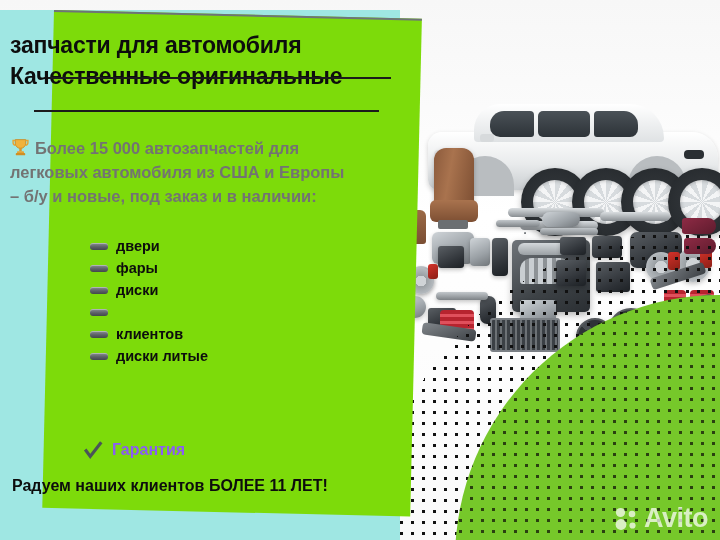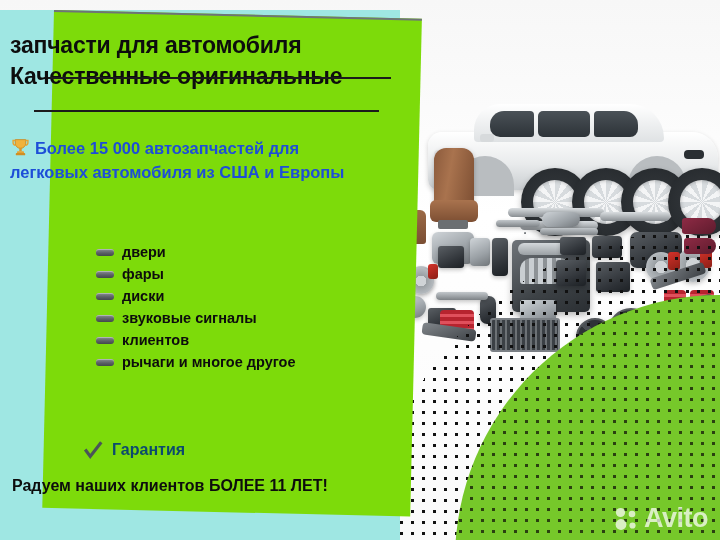--- a/index.html
+++ b/index.html
@@ -276,35 +276,35 @@
   .rule1 { left: 48px; top: 77px; width: 343px; }
   .rule2 { left: 34px; top: 110px; width: 345px; }
 
   .subhead {
     position: absolute;
     left: 10px; top: 137px;
     width: 408px;
     font-size: 16.5px;
     font-weight: bold;
     line-height: 1.45;
-    color: #1d4ed8;
+    color: #737373;
   }
   .trophy-icon {
     display: inline-block;
     width: 21px; height: 21px;
     vertical-align: -4px;
     margin-right: 4px;
   }
 
   .bullets {
     position: absolute;
     left: 84px; top: 229px;
     width: 300px;
     list-style: none;
-    margin: 12px; padding: 0;
+    margin: 6px; padding: 0;
   }
   .bullets li {
     position: relative;
     font-size: 14.5px;
     font-weight: bold;
     color: #0d0d0d;
     height: 22px;
     line-height: 22px;
     padding-left: 26px;
     white-space: nowrap;
@@ -316,21 +316,21 @@
     border-radius: 3px;
     background: linear-gradient(180deg,#8b9095 0%, #5c6166 55%, #43484c 100%);
     box-shadow: inset 0 1px 0 rgba(255,255,255,0.35);
   }
 
   .guarantee {
     position: absolute;
     left: 82px; top: 437px;
     font-size: 16px;
     font-weight: bold;
-    color: #0c4a6e;
+    color: #8b5cf6;
     height: 26px;
     line-height: 26px;
     padding-left: 30px;
   }
   .check-icon {
     position: absolute;
     left: 0; top: 2px;
     width: 22px; height: 22px;
   }
 
@@ -472,46 +472,46 @@
         <svg viewBox="0 0 24 24" width="21" height="21">
           <path d="M6 3h12v4a6 6 0 0 1-12 0V3z" fill="#f0b23c" stroke="#c98a22" stroke-width="1"></path>
           <path d="M6 4H3.5v2.2A3.4 3.4 0 0 0 6.6 9.6" fill="none" stroke="#e6a431" stroke-width="1.6"></path>
           <path d="M18 4h2.5v2.2a3.4 3.4 0 0 1-3.1 3.4" fill="none" stroke="#e6a431" stroke-width="1.6"></path>
           <rect x="10.6" y="12.4" width="2.8" height="4" fill="#d9962a"></rect>
           <rect x="8" y="16.2" width="8" height="2.3" rx="0.8" fill="#e6a431"></rect>
           <rect x="6.6" y="18.3" width="10.8" height="2.6" rx="1" fill="#d08f22"></rect>
         </svg>
       </span><span>Более 15 000 автозапчастей для</span><br>
       <span>легковых автомобиля из США и Европы</span><br>
+      <span>– б/у и новые, под заказ и в наличии:</span>
     </div>
 
     <ul class="bullets">
       <li>
         <span class="dash-icon"></span>
         <span>двери</span>
       </li>
       <li>
         <span class="dash-icon"></span>
         <span>фары</span>
       </li>
       <li>
         <span class="dash-icon"></span>
         <span>диски</span>
       </li>
       <li>
         <span class="dash-icon"></span>
-        <span>звуковые сигналы</span>
       </li>
       <li>
         <span class="dash-icon"></span>
         <span>клиентов</span>
       </li>
       <li>
         <span class="dash-icon"></span>
-        <span>рычаги и многое другое</span>
+        <span>диски литые</span>
       </li>
     </ul>
 
     <div class="guarantee">
       <span class="check-icon">
         <svg viewBox="0 0 24 24" width="22" height="22">
           <path d="M3.5 11.5 L9 19 L21 3.5" fill="none" stroke="#4a5458" stroke-width="3.4" stroke-linecap="butt" stroke-linejoin="miter"></path>
         </svg>
       </span>
       <span>Гарантия</span>

